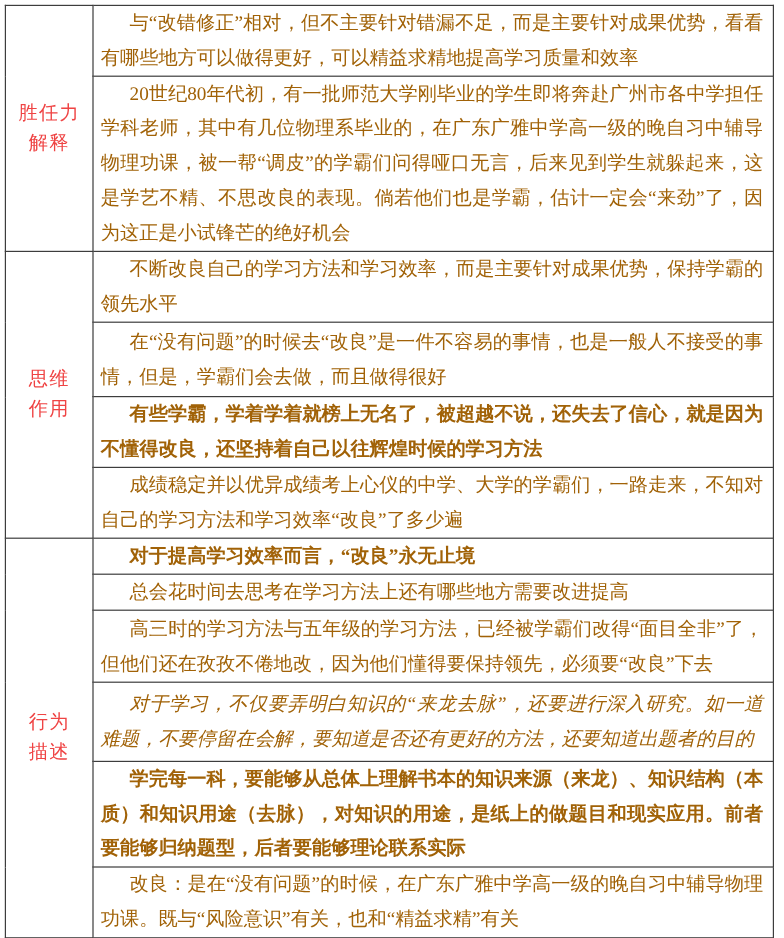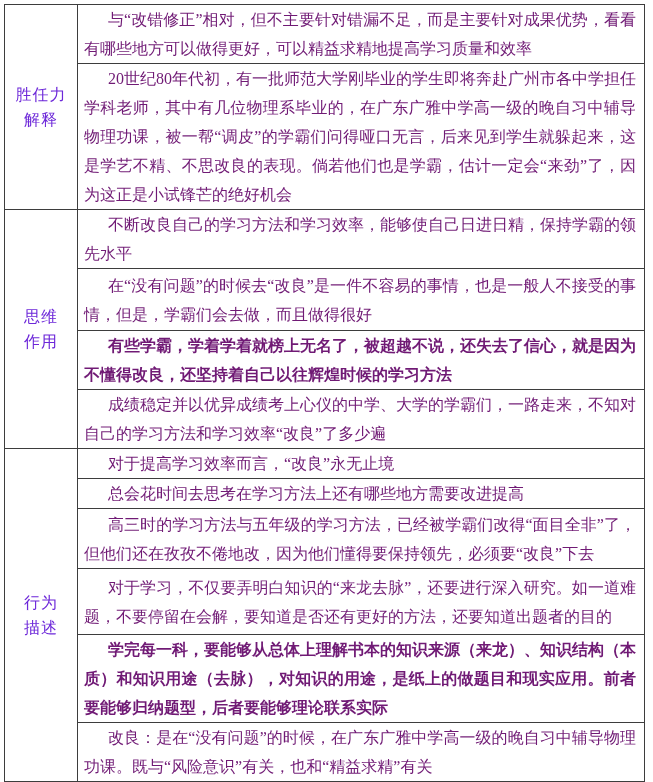--- a/index.html
+++ b/index.html
@@ -31,49 +31,49 @@
   }
   td.label-cell {
     width: 72px;
     text-align: center;
     padding: 0;
   }
   td.label-cell .label-line {
     font-size: 16px;
     line-height: 25px;
     letter-spacing: 1px;
-    color: #6d28d9;
+    color: #ef4444;
   }
   td.content-cell {
     padding: 0 8px 0 6px;
     vertical-align: middle;
   }
   td.content-cell p {
     margin: 0;
     font-size: 16px;
     line-height: 29px;
     text-align: justify;
     text-indent: 24px;
-    color: #701a75;
+    color: #a16207;
   }
   .term-bold {
     font-weight: normal;
     font-family: "Liberation Sans", "DejaVu Sans", sans-serif;
   }
   
   .h-r1  { height: 57px; }
   .h-r2  { height: 143px; font-family: Liberation Serif, serif; }
   .h-r3  { height: 56px; }
   .h-r4  { height: 61px; }
   .h-r5  { height: 58px; font-weight: bold; }
   .h-r6  { height: 55px; margin-top: 17px; }
-  .h-r7  { height: 29px; }
+  .h-r7  { height: 29px; font-weight: bold; }
   .h-r8  { height: 28px; }
   .h-r9  { height: 59px; }
-  .h-r10 { height: 65px; }
+  .h-r10 { height: 65px; font-style: italic; }
   .h-r11 { height: 85px; font-weight: bold; }
   .h-r12 { height: 57px; }
 </style>
 </head>
 <body>
 
 <div class="page">
   <table class="comp-table">
 
     <tbody>
@@ -91,21 +91,21 @@
         <p>20世纪80年代初，有一批师范大学刚毕业的学生即将奔赴广州市各中学担任学科老师，其中有几位物理系毕业的，在广东广雅中学高一级的晚自习中辅导物理功课，被一帮“调皮”的学霸们问得哑口无言，后来见到学生就躲起来，这是学艺不精、不思改良的表现。倘若他们也是学霸，估计一定会“来劲”了，因为这正是小试锋芒的绝好机会</p>
       </td>
     </tr>
 
     <tr>
       <td class="label-cell" rowspan="4">
         <div class="label-line">思维</div>
         <div class="label-line">作用</div>
       </td>
       <td class="content-cell h-r3">
-        <p>不断改良自己的学习方法和学习效率，能够使自己日进日精，保持学霸的领先水平</p>
+        <p>不断改良自己的学习方法和学习效率，而是主要针对成果优势，保持学霸的领先水平</p>
       </td>
     </tr>
     <tr>
       <td class="content-cell h-r4">
         <p>在“没有问题”的时候去“改良”是一件不容易的事情，也是一般人不接受的事情，但是，学霸们会去做，而且做得很好</p>
       </td>
     </tr>
     <tr>
       <td class="content-cell h-r5">
         <p>有些学霸，学着学着就榜上无名了，被超越不说，还失去了信心，就是因为不懂得改良，还坚持着自己以往辉煌时候的学习方法</p>

